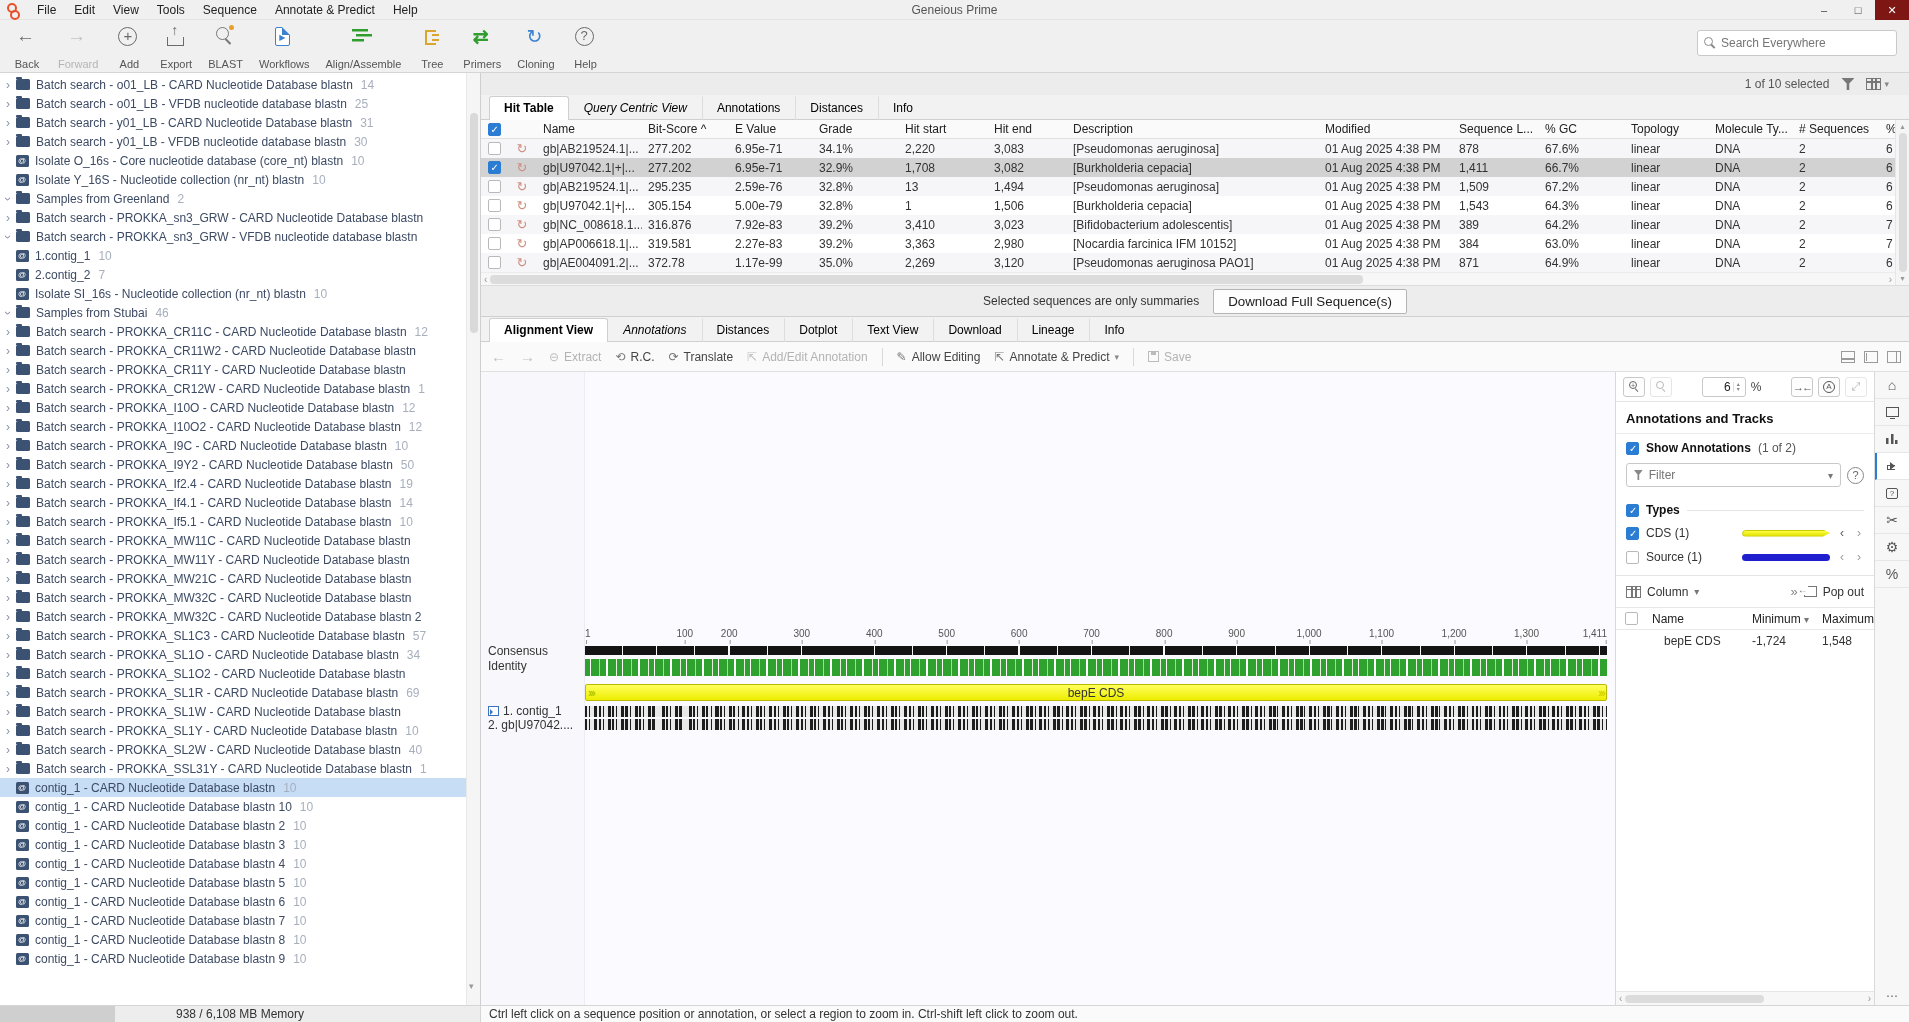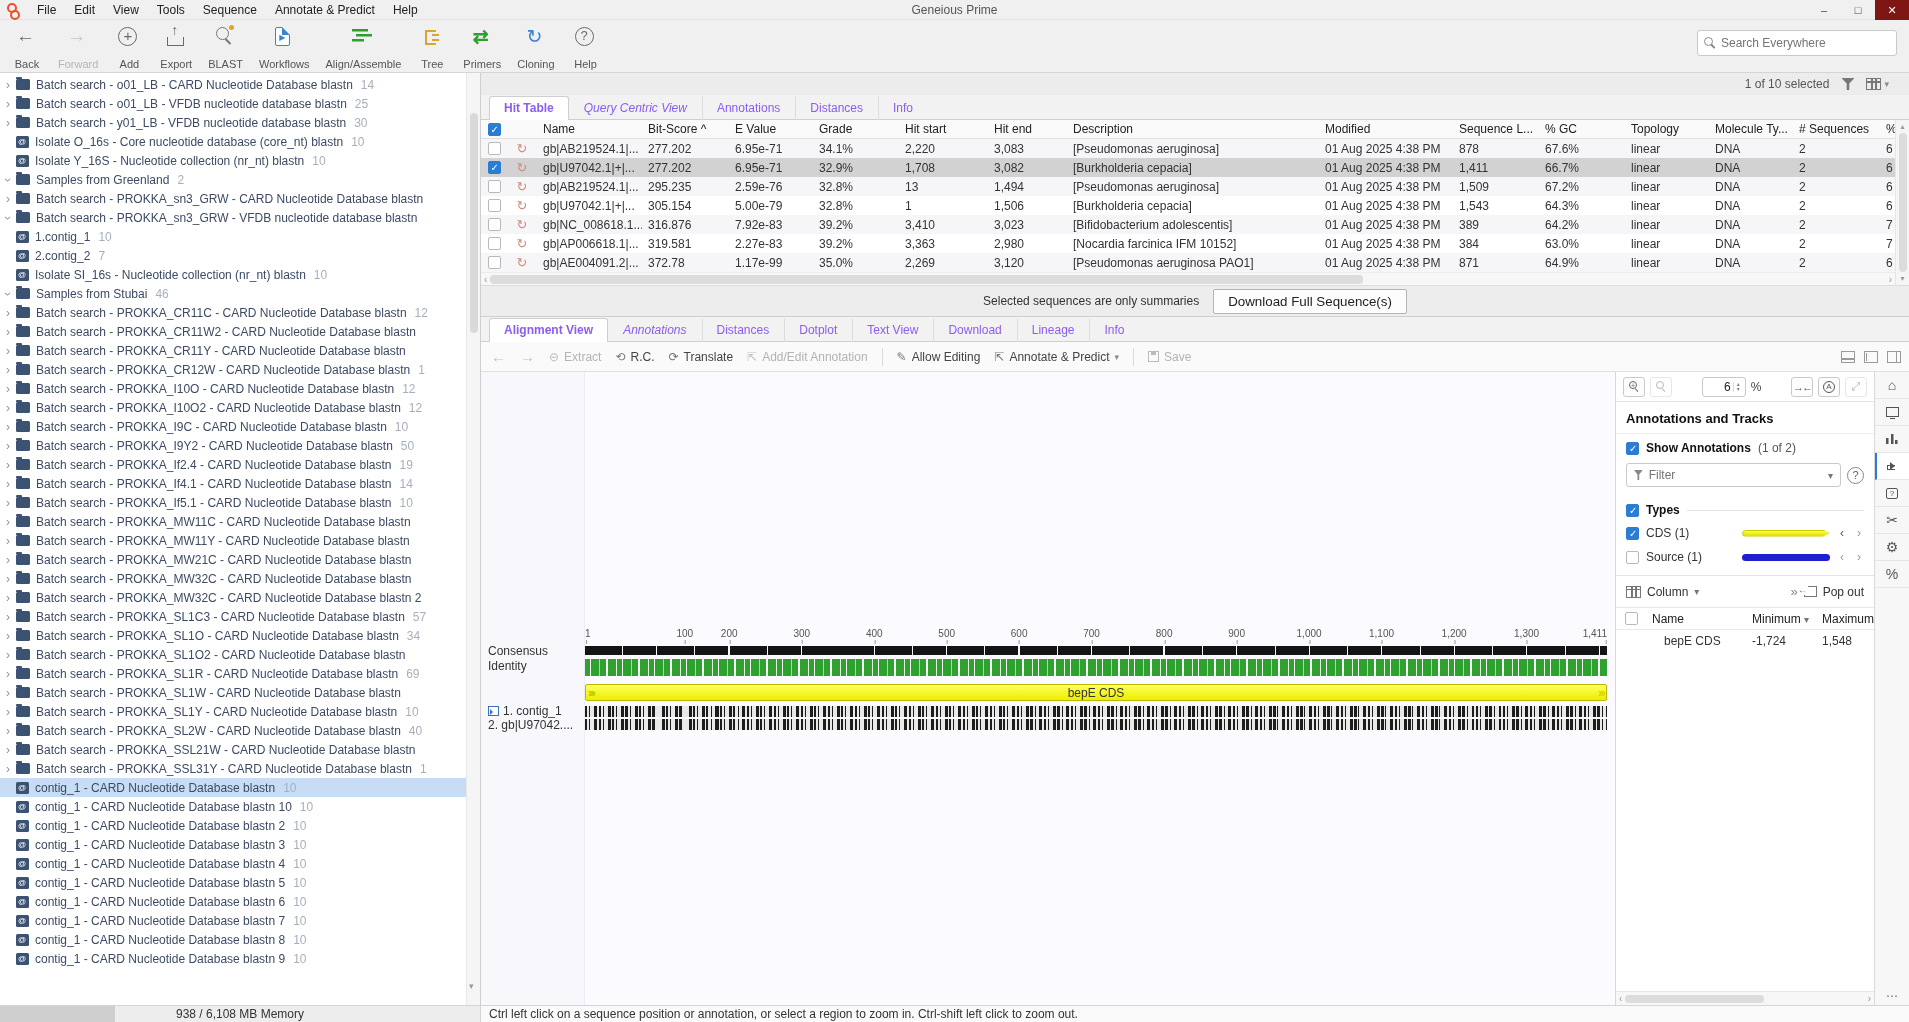--- a/index.html
+++ b/index.html
@@ -78,21 +78,21 @@
 
   
   .main{ flex:1; display:flex; flex-direction:column; border-left:1px solid #cfcfcf; min-width:0;}
   .sel-info-row{ height:22px; background:#ececec; display:flex; align-items:center; justify-content:flex-end; gap:12px; padding-right:20px; color:#555;}
   .funnel{width:13px;height:12px;background:#777;clip-path:polygon(0 0,100% 0,60% 45%,60% 100%,40% 100%,40% 45%);}
   .cols-ic{width:15px;height:12px;border:1.5px solid #777;position:relative;}
   .cols-ic::before{content:"";position:absolute;left:4px;top:0;bottom:0;width:1.5px;background:#777;box-shadow:4px 0 0 #777;}
   .cols-ic::after{content:"";position:absolute;left:0;right:0;top:2px;height:1.5px;background:#777;}
 
   .tabs{ display:flex; background:#f2f2f2; border-bottom:1px solid #cfcfcf; height:25px; align-items:flex-end; padding-left:8px;}
-  .tab{ padding:4px 14px 5px; color:#8b5cf6; border:1px solid transparent; border-bottom:none; position:relative; top:1px;}
+  .tab{ padding:4px 14px 5px; color:#000000; border:1px solid transparent; border-bottom:none; position:relative; top:1px;}
   .tab.active{ background:#fff; border-color:#cfcfcf; font-weight:bold; border-radius:3px 3px 0 0;}
   .tab + .tab{ border-left:1px solid #ddd;}
   .tab.active + .tab{border-left-color:transparent;font-style:italic;}
 
   
   .hit-panel{ background:#fff;}
   .hit-wrap{display:flex;}
   .hit-table{flex:1; min-width:0; overflow:hidden;}
   .ht-row{ display:flex; height:19px; align-items:center; white-space:nowrap;}
   .ht-head{ border-bottom:1px solid #e0e0e0; color:#222; background:#fafafa;}
@@ -365,20 +365,27 @@
 
           <span class="chev r"></span>
           <span class="s-ico folder"></span>
           <span class="s-label">Batch search - o01_LB - VFDB nucleotide database blastn</span>
           <span class="s-count">25</span>
         </div>
         <div class="s-item">
 
           <span class="chev r"></span>
           <span class="s-ico folder"></span>
+          <span class="s-label">Batch search - y01_LB - CARD Nucleotide Database blastn</span>
+          <span class="s-count">31</span>
+        </div>
+        <div class="s-item">
+
+          <span class="chev r"></span>
+          <span class="s-ico folder"></span>
           <span class="s-label">Batch search - y01_LB - VFDB nucleotide database blastn</span>
           <span class="s-count">30</span>
         </div>
         <div class="s-item">
 
           <span class="chev"></span>
           <span class="s-ico doc"></span>
           <span class="s-label">Isolate O_16s - Core nucleotide database (core_nt) blastn</span>
           <span class="s-count">10</span>
         </div>
@@ -591,27 +598,20 @@
           <span class="s-ico folder"></span>
           <span class="s-label">Batch search - PROKKA_SL1Y - CARD Nucleotide Database blastn</span>
           <span class="s-count">10</span>
         </div>
         <div class="s-item">
 
           <span class="chev r"></span>
           <span class="s-ico folder"></span>
           <span class="s-label">Batch search - PROKKA_SL2W - CARD Nucleotide Database blastn</span>
           <span class="s-count">40</span>
-        </div>
-        <div class="s-item">
-
-          <span class="chev r"></span>
-          <span class="s-ico folder"></span>
-          <span class="s-label">Batch search - PROKKA_SSL21W - CARD Nucleotide Database blastn</span>
-          <span class="s-count"></span>
         </div>
         <div class="s-item">
 
           <span class="chev r"></span>
           <span class="s-ico folder"></span>
           <span class="s-label">Batch search - PROKKA_SSL31Y - CARD Nucleotide Database blastn</span>
           <span class="s-count">1</span>
         </div>
         <div class="s-item sel">
 

